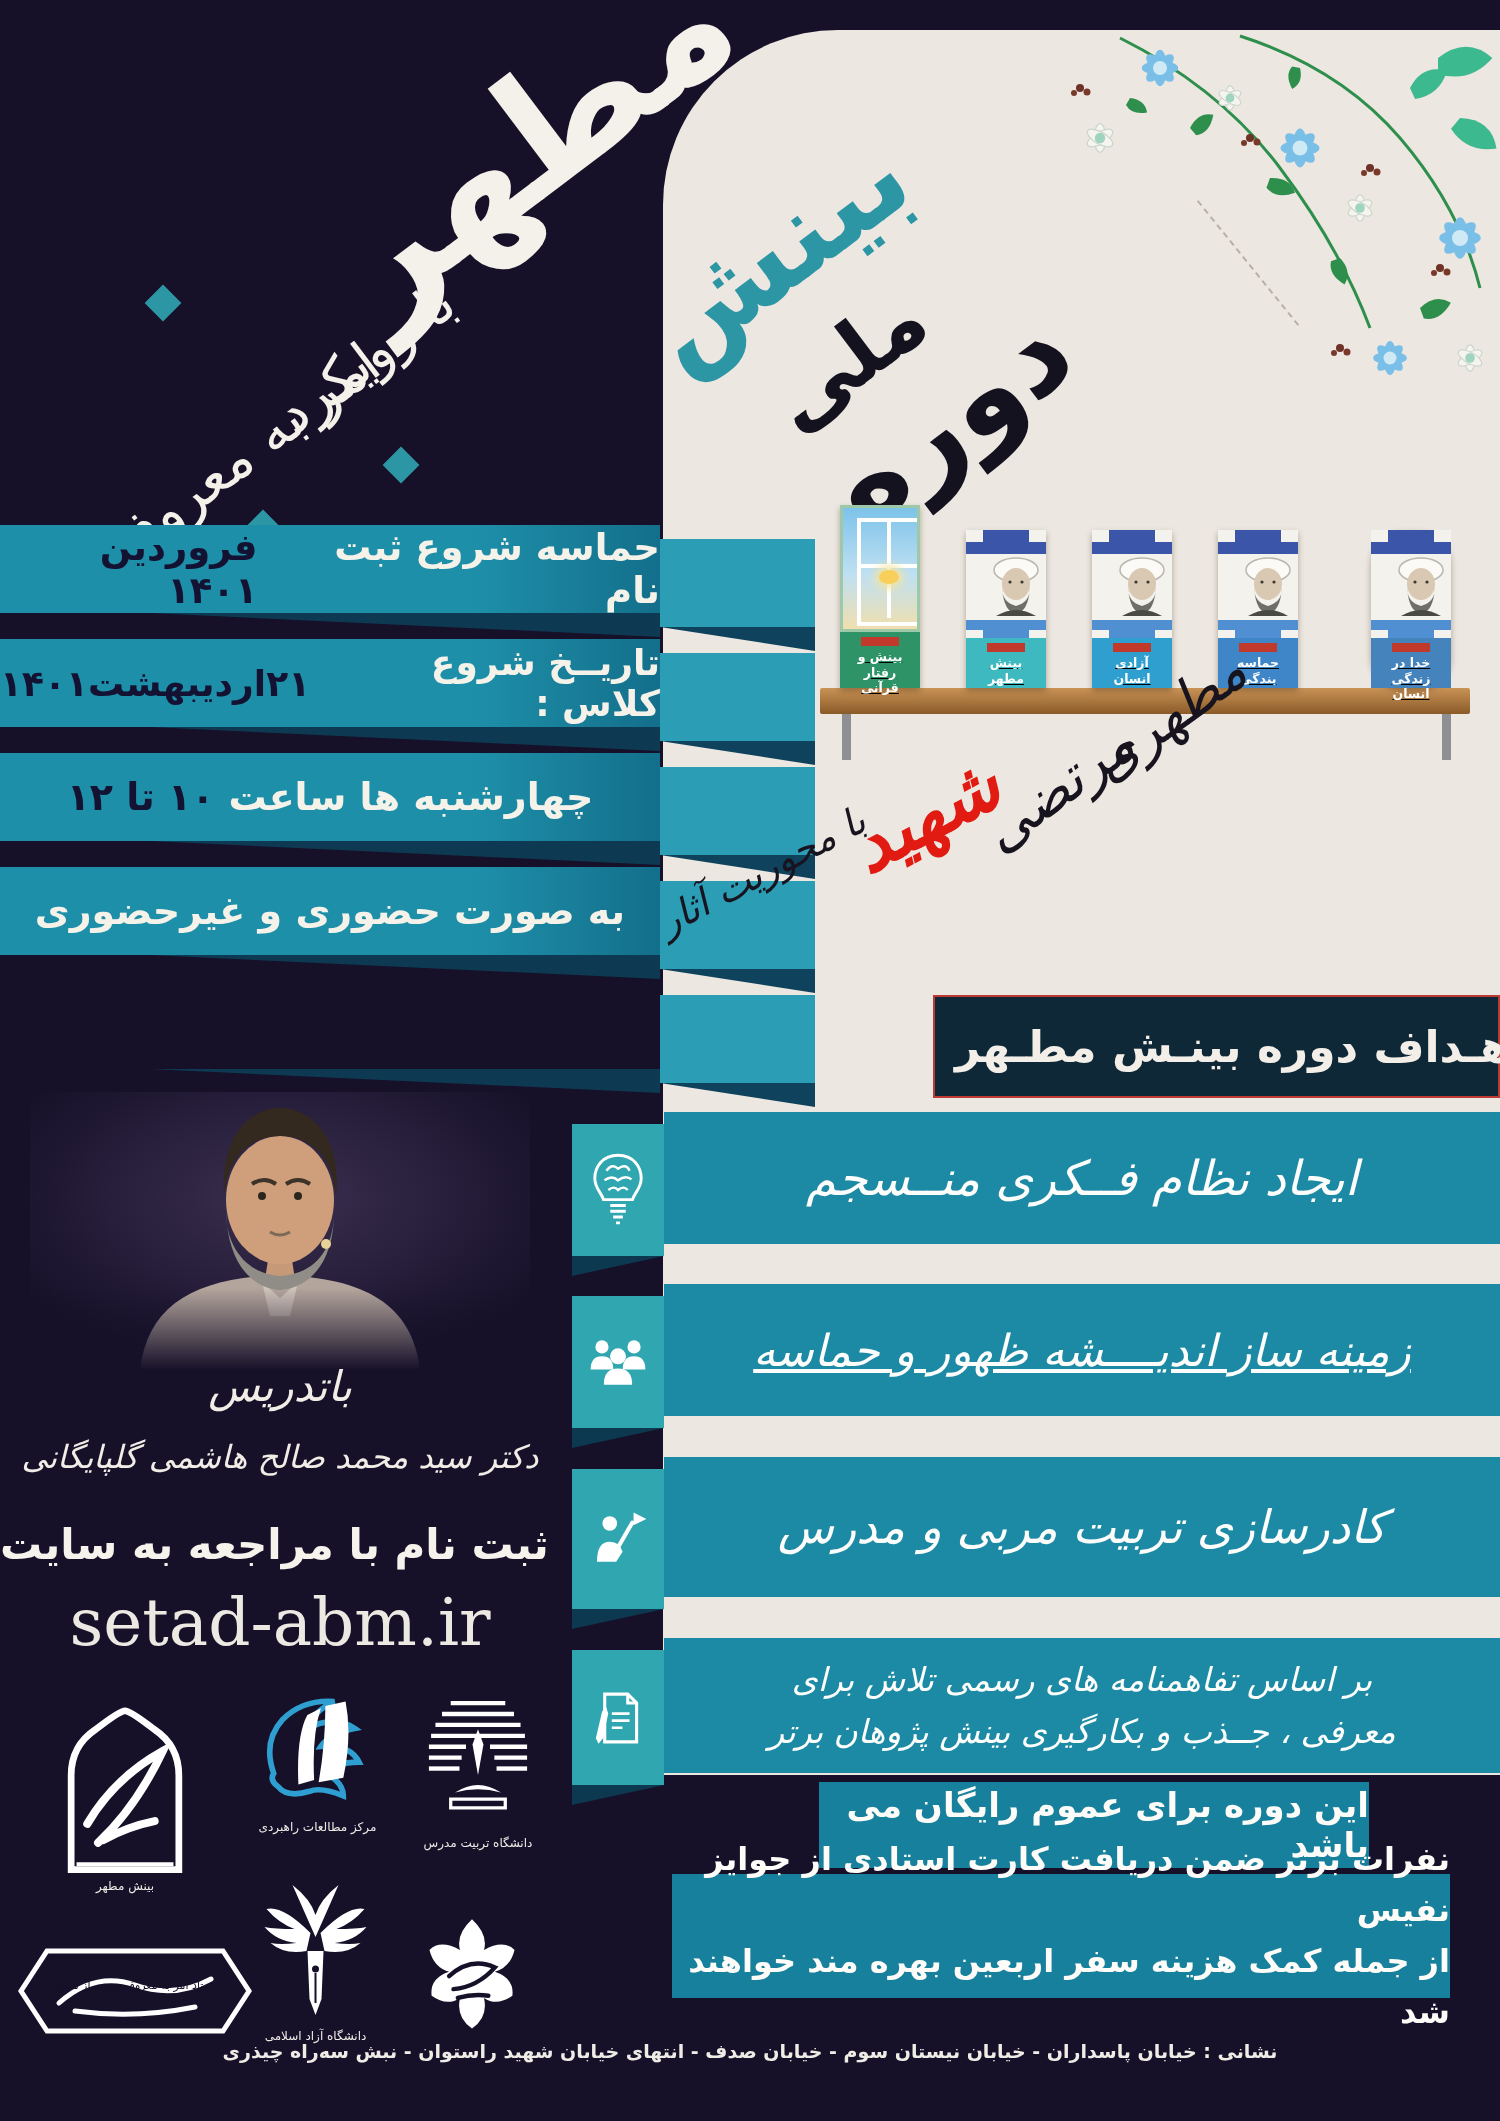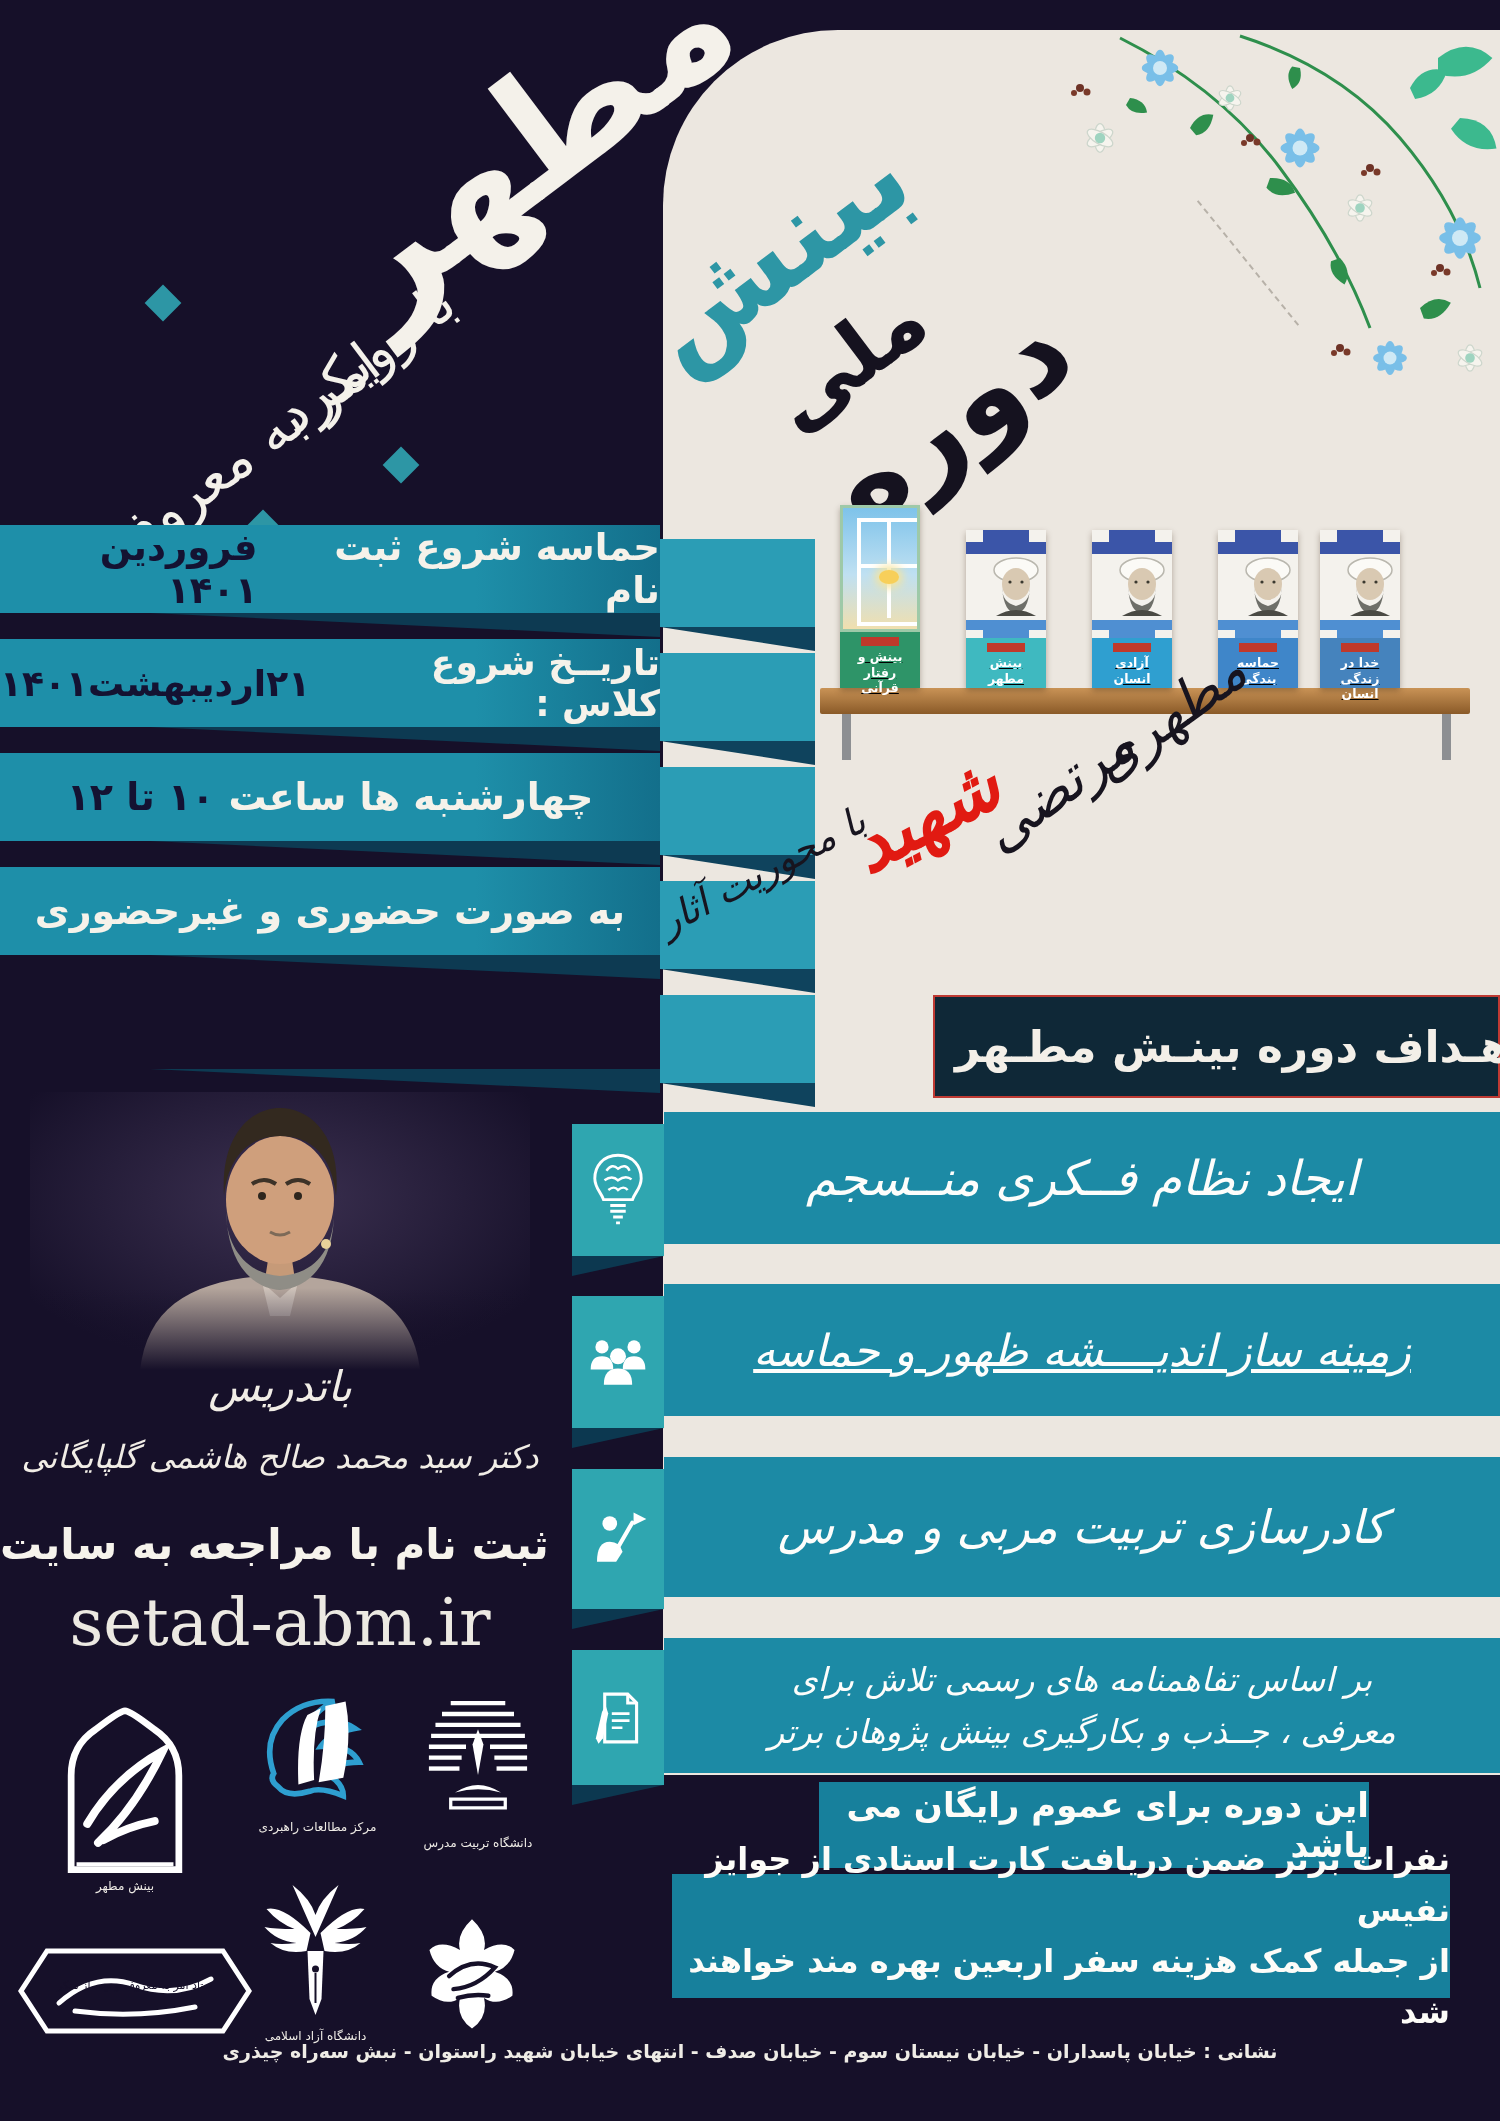--- a/index.html
+++ b/index.html
@@ -229,21 +229,21 @@
         <path d="M30 62 Q50 50 70 62 Z" fill="#4a4a44"></path>
       </svg>
       <div class="pat-bot"></div>
     </div>
     <div class="band" style="height: 50px; background: rgb(63, 134, 201);">
       <div class="tag"></div>
       <div class="btitle">حماسه بندگی</div>
     </div>
   </div>
 
-  <div class="book" style="left:1320px;top:530px;">
+  <div class="book" style="left:1371px;top:530px;border-radius:32px;">
     <div class="cover-top" style="height:108px;">
       <div class="pat-top"></div>
       <svg width="100" height="62" viewBox="0 0 100 62">
         <ellipse cx="50" cy="16" rx="22" ry="12" fill="#fbfaf6" stroke="#b9b7ae" stroke-width="1.5"></ellipse>
         <ellipse cx="50" cy="30" rx="14" ry="16" fill="#d9c9b2"></ellipse>
         <path d="M36 34 Q38 58 50 60 Q62 58 64 34 Q64 48 50 52 Q36 48 36 34Z" fill="#6e6f69"></path>
         <circle cx="44" cy="28" r="1.6" fill="#3a382f"></circle>
           <circle cx="56" cy="28" r="1.6" fill="#3a382f"></circle>
         <path d="M30 62 Q50 50 70 62 Z" fill="#4a4a44"></path>
       </svg>

